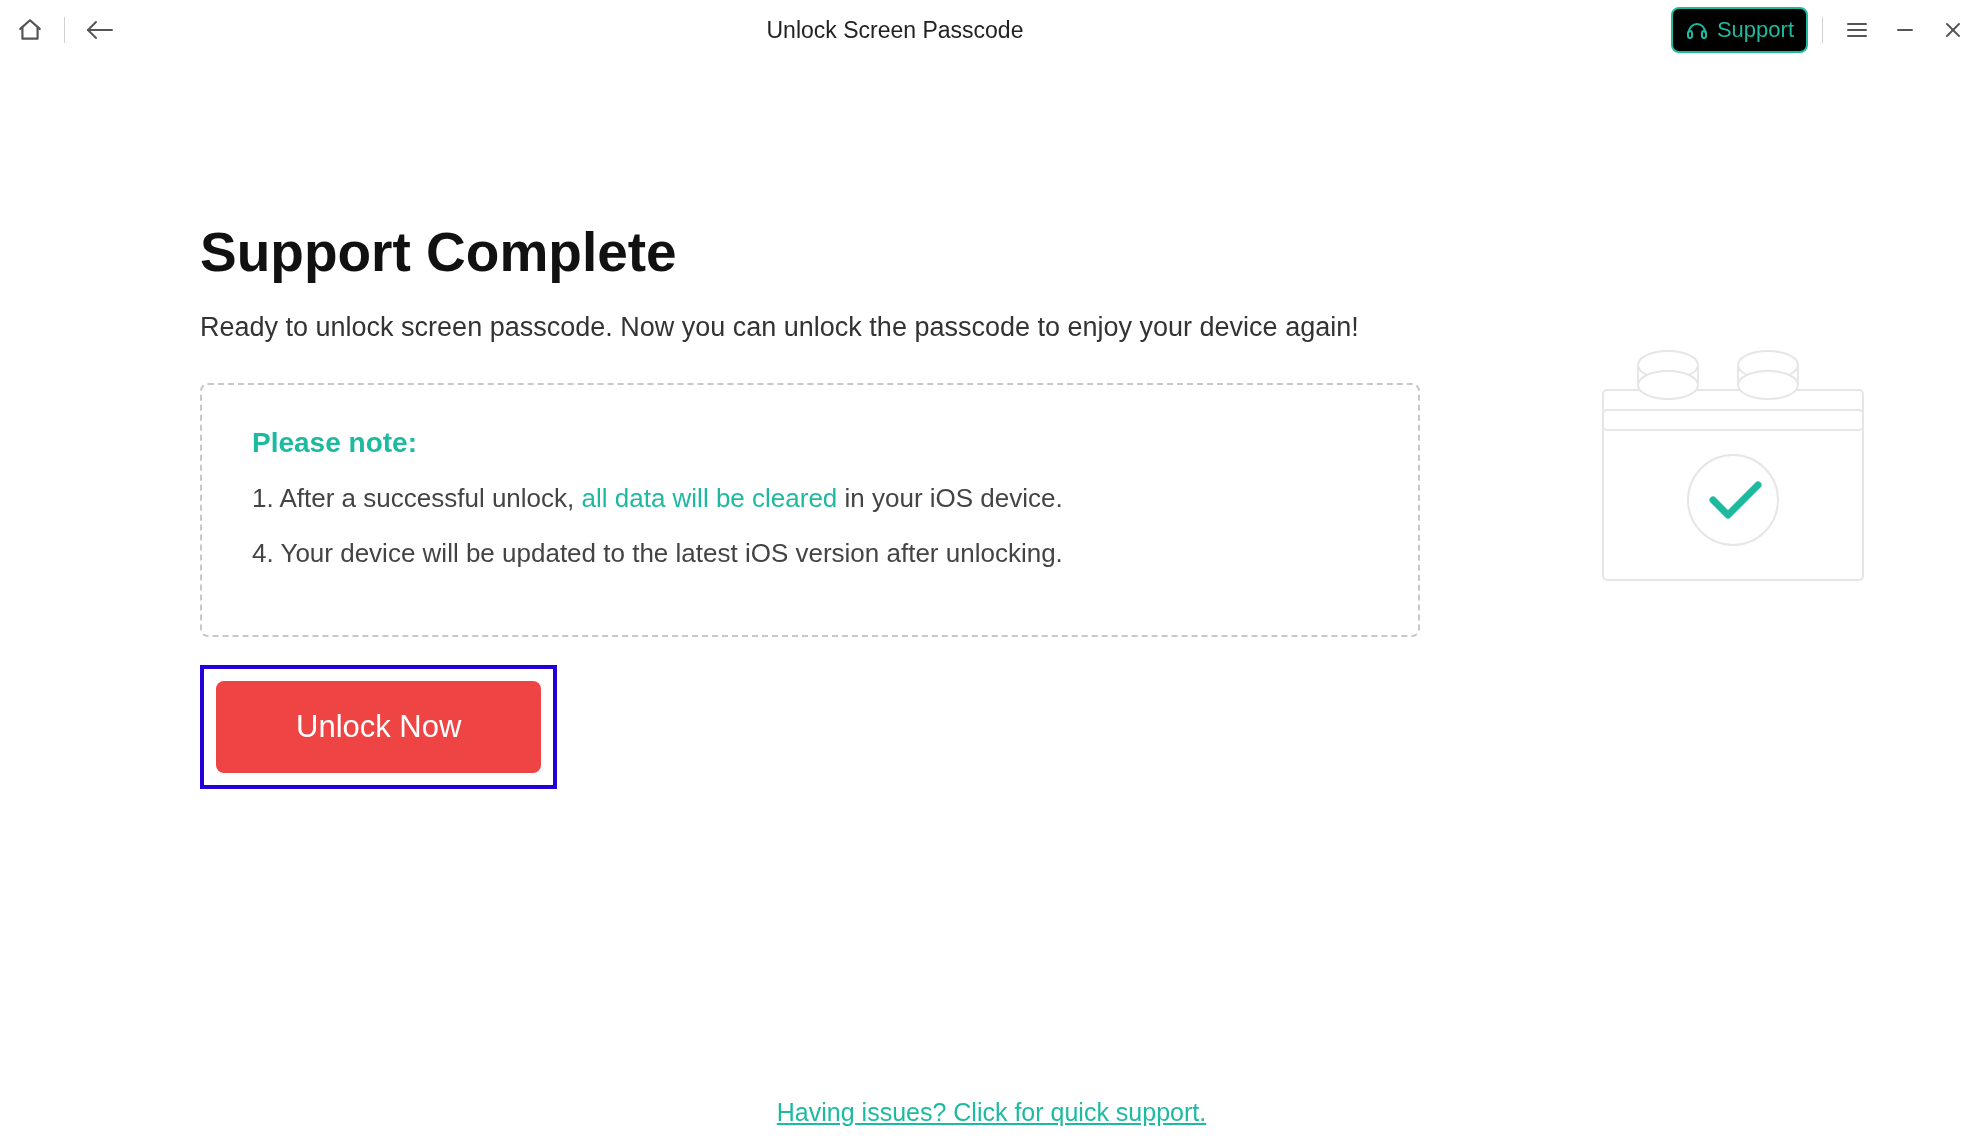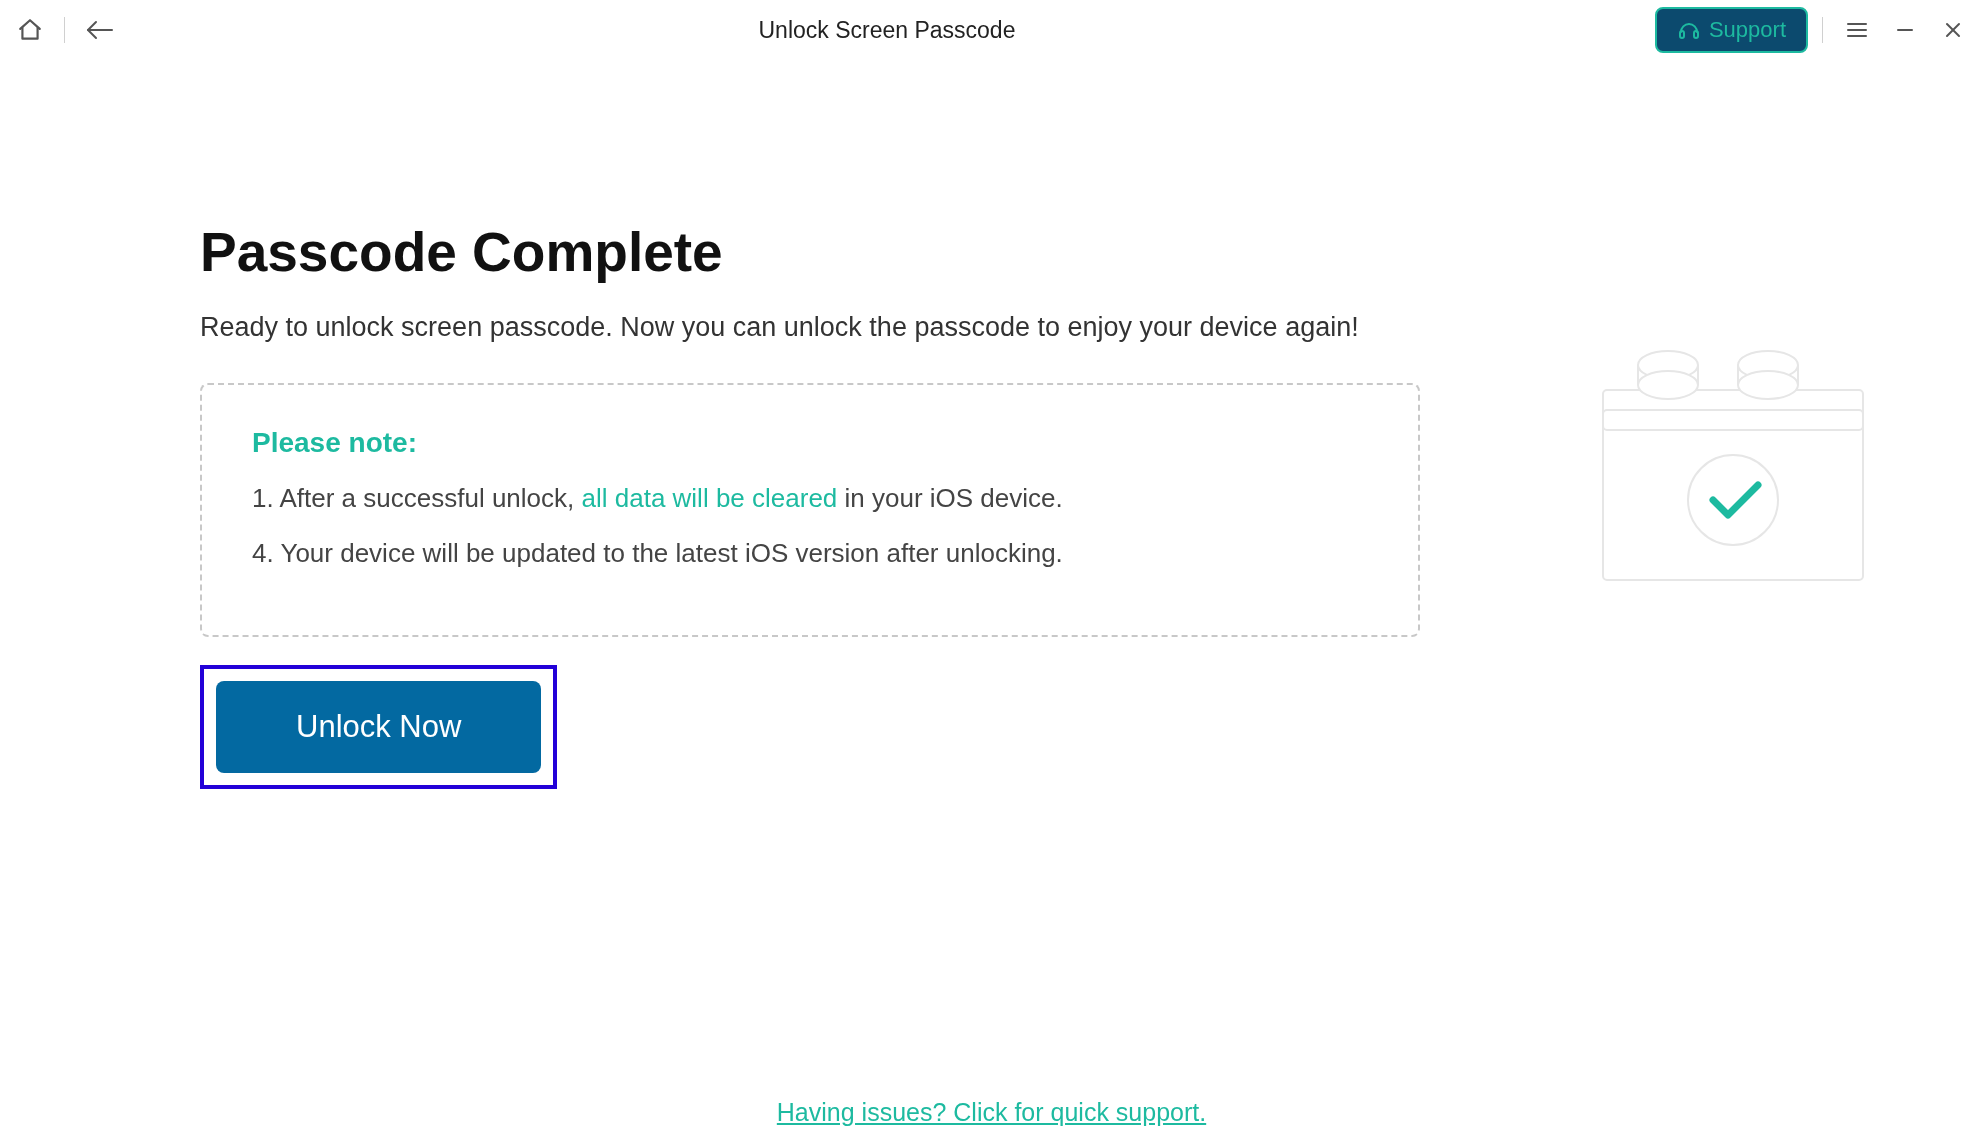--- a/index.html
+++ b/index.html
@@ -49,23 +49,23 @@
       font-weight: 400;
     }
     .titlebar-right {
       display: flex;
       align-items: center;
       gap: 8px;
     }
     .support-btn {
       border: 2px solid #1dbaa0;
       color: #1dbaa0;
-      background: #0c4a6e;
+      background: #000000;
       border-radius: 8px;
-      padding: 8px 20px;
+      padding: 8px 12px;
       font-size: 22px;
       display: flex;
       align-items: center;
       gap: 8px;
       cursor: pointer;
       font-weight: 500;
     }
     .content {
       padding: 160px 200px 0 200px;
       display: flex;
@@ -107,21 +107,21 @@
       color: #1dbaa0;
       font-weight: 500;
     }
     .unlock-frame {
       border: 4px solid #2200d8;
       display: inline-block;
       padding: 12px;
       margin-top: -4px;
     }
     .unlock-btn {
-      background: #0369a1;
+      background: #ef4444;
       color: #fff;
       font-size: 31px;
       font-weight: 500;
       border: none;
       border-radius: 8px;
       padding: 28px 80px;
       cursor: pointer;
     }
     .illustration {
       position: absolute;
@@ -187,21 +187,21 @@
       <svg width="20" height="20" viewBox="0 0 20 20" fill="none" stroke="#555" stroke-width="2" stroke-linecap="round">
         <line x1="4" y1="4" x2="16" y2="16"></line>
         <line x1="16" y1="4" x2="4" y2="16"></line>
       </svg>
     </div>
   </div>
 </div>
 
 <div class="content">
   <div class="main-col">
-    <h1 class="heading">Passcode Complete</h1>
+    <h1 class="heading">Support Complete</h1>
     <p class="subheading">Ready to unlock screen passcode. Now you can unlock the passcode to enjoy your device again!</p>
 
     <div class="note-box">
       <div class="note-title">Please note:</div>
       <div class="note-item">
         <span>1. After a successful unlock, </span><span class="note-highlight">all data will be cleared</span><span> in your iOS device.</span>
       </div>
       <div class="note-item">4. Your device will be updated to the latest iOS version after unlocking.</div>
     </div>
 

